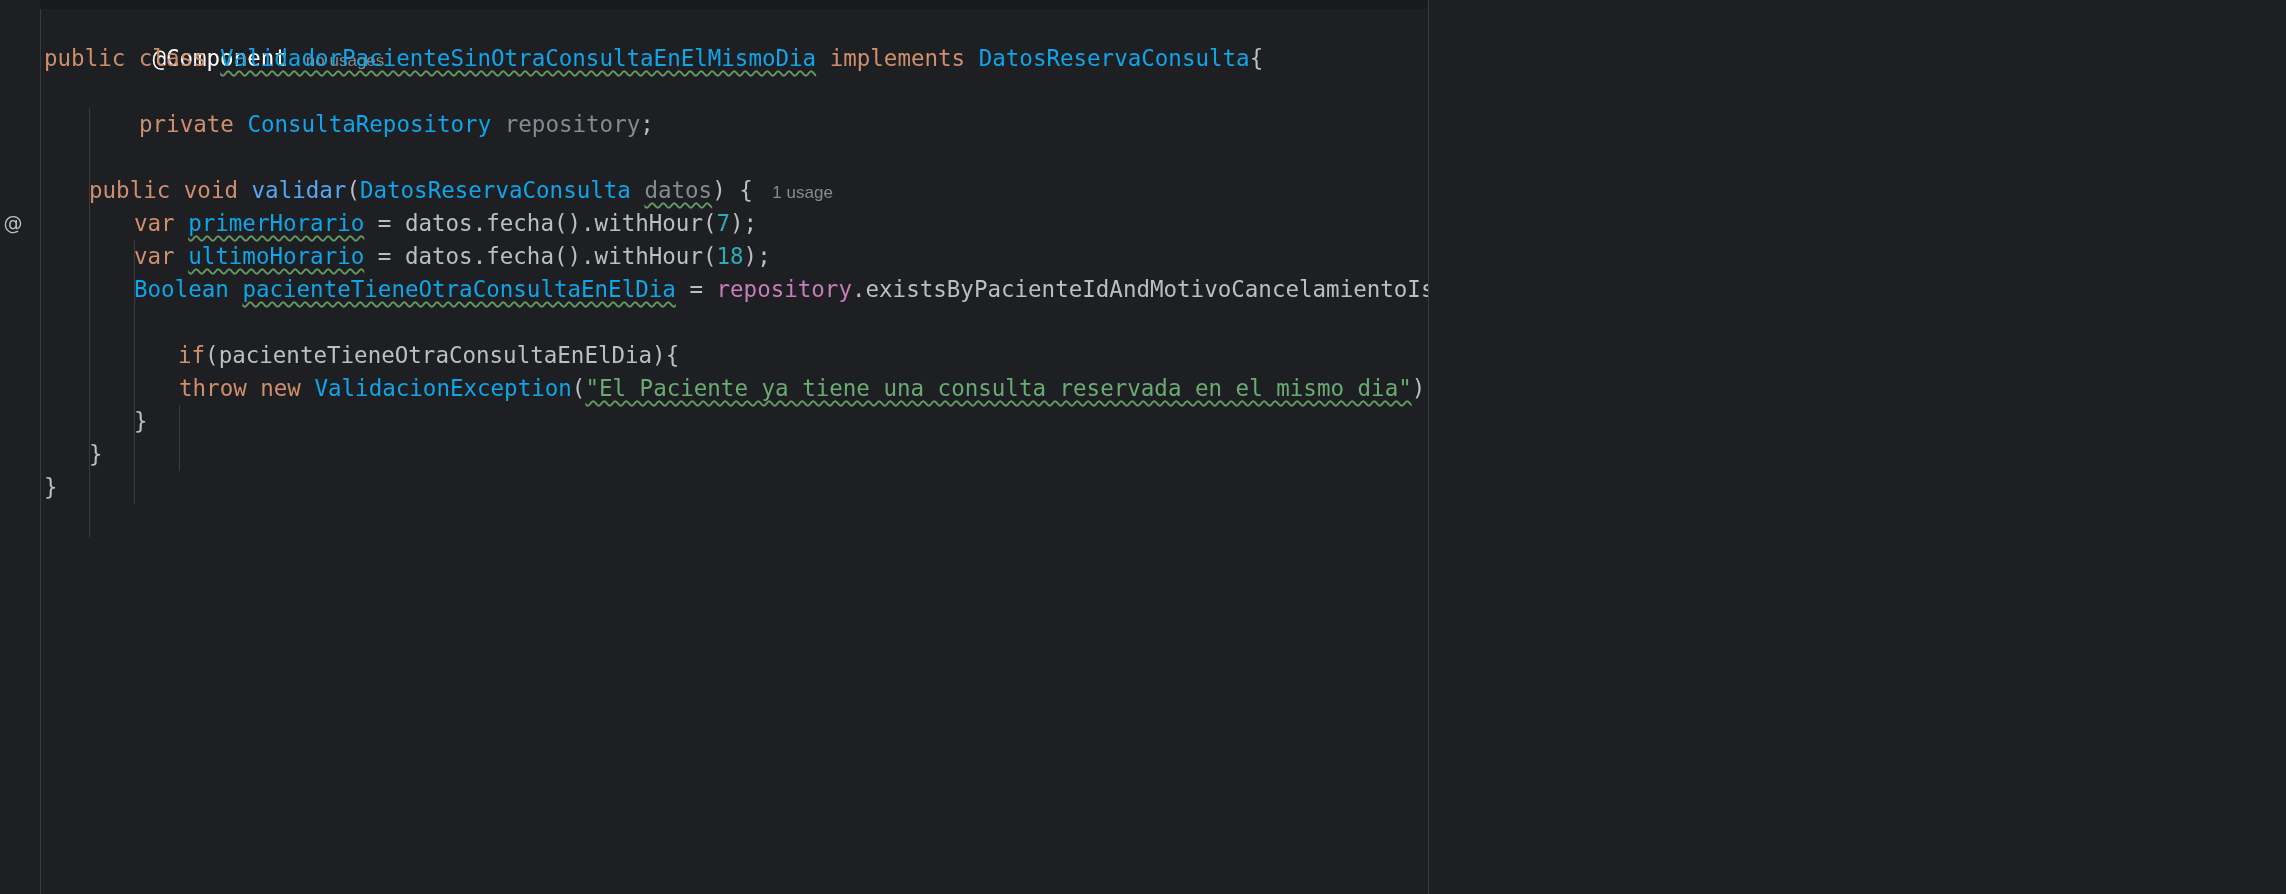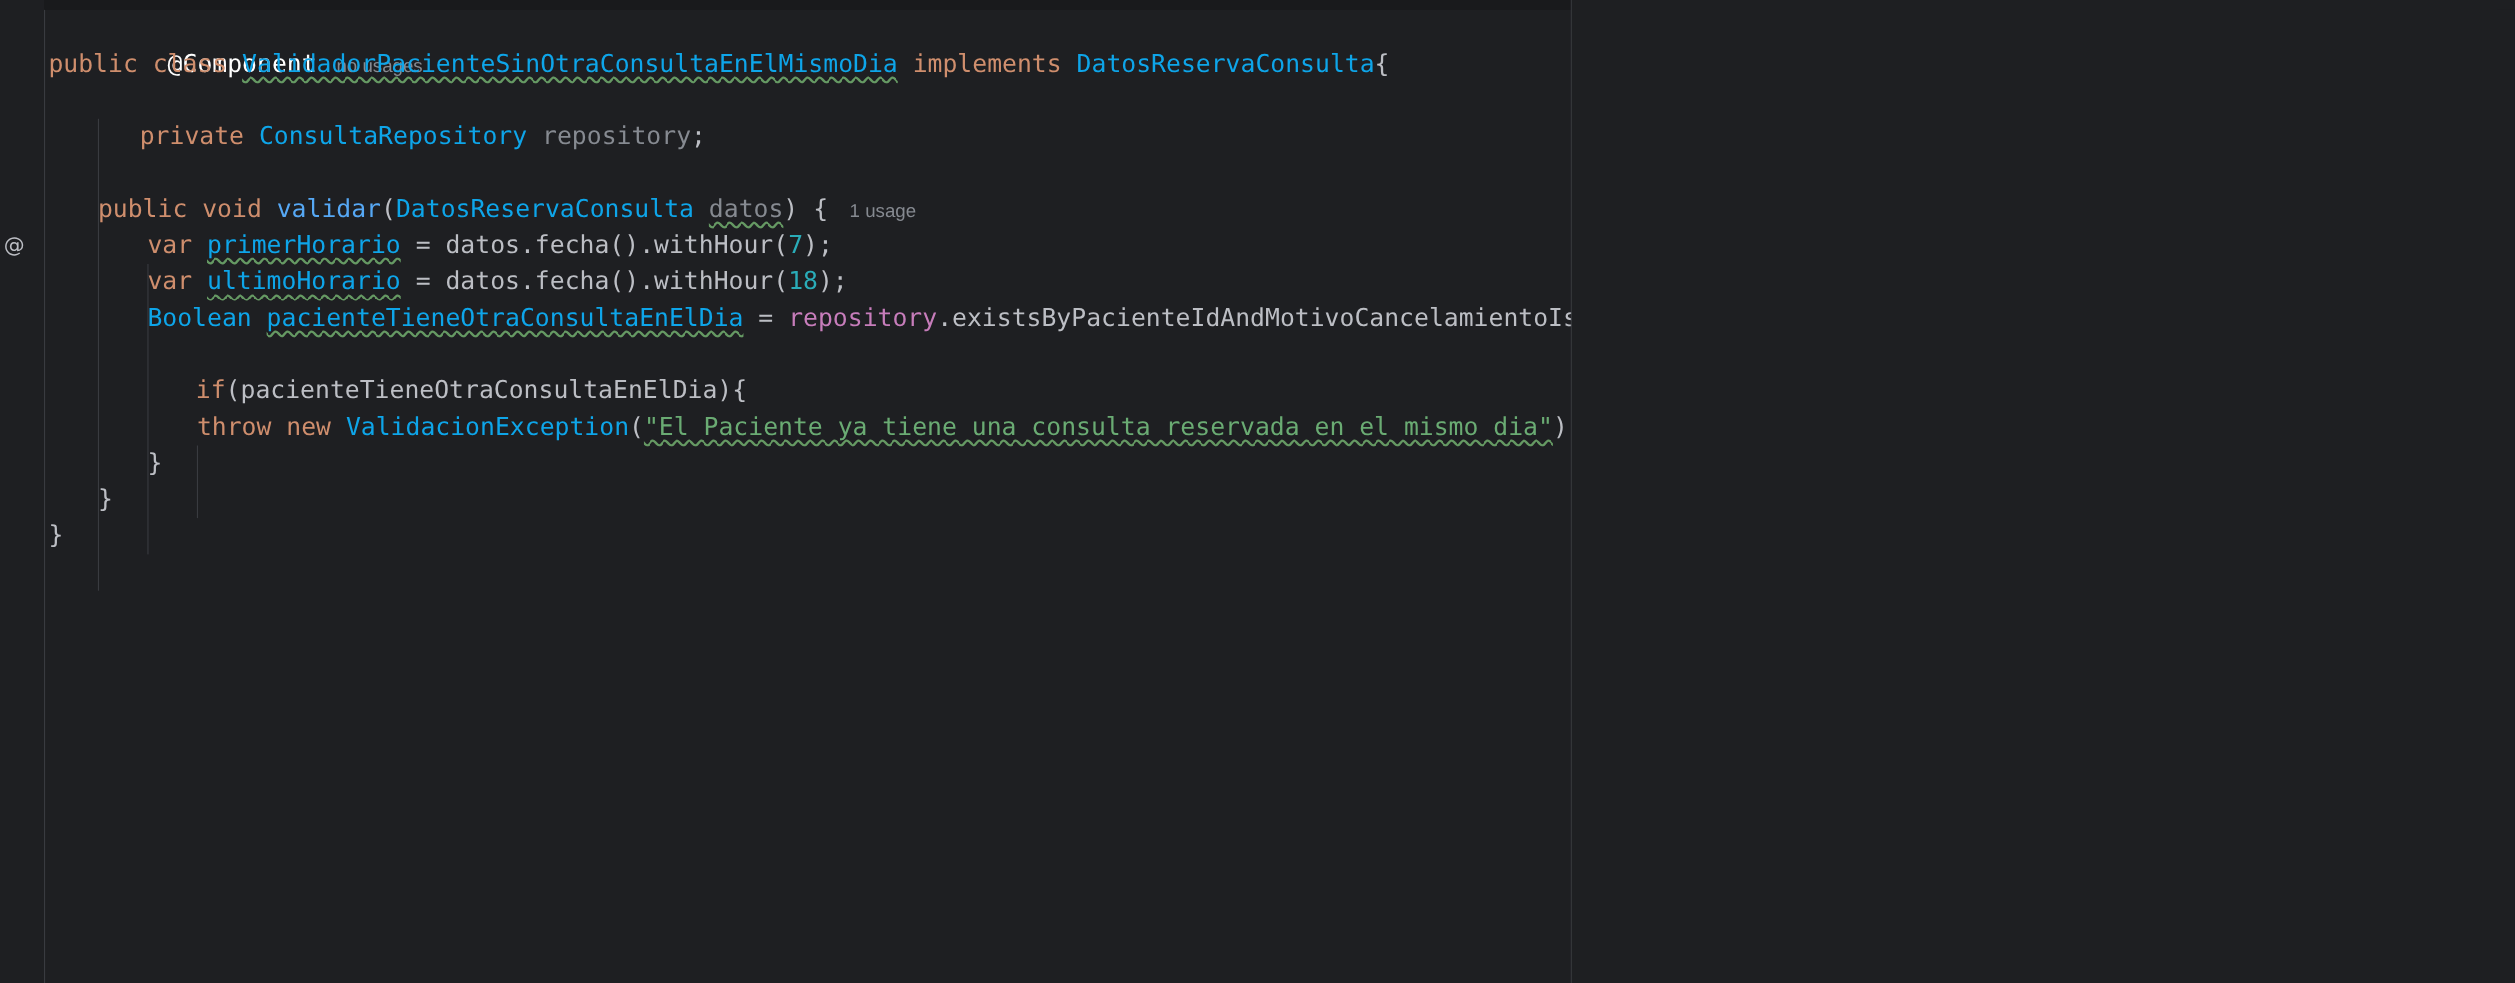--- a/index.html
+++ b/index.html
@@ -167,21 +167,21 @@
     </div>
 
     <div class="code-line">
       <span class="ln-inner"><span class="kw">public</span> <span class="kw">class</span> <span class="type sq">ValidadorPacienteSinOtraConsultaEnElMismoDia</span> <span class="kw">implements</span> <span class="type">DatosReservaConsulta</span><span class="punct">{</span></span>
     </div>
 
     <div class="code-line"></div>
 
 
     <div class="code-line">
-      <span class="ln-inner" style="left:40px;padding-left:46px;"><span class="kw">private</span> <span class="type">ConsultaRepository</span> <span class="param">repository</span><span class="punct">;</span></span>
+      <span class="ln-inner" style="left:52px;padding-left:46px;"><span class="kw">private</span> <span class="type">ConsultaRepository</span> <span class="param">repository</span><span class="punct">;</span></span>
     </div>
 
     <div class="code-line"></div>
 
     <div class="code-line">
       <span class="ln-inner" style="left:48px;"><span class="kw">public</span> <span class="kw">void</span> <span class="method">validar</span><span class="punct">(</span><span class="type">DatosReservaConsulta</span> <span class="param sq">datos</span><span class="punct">) { </span><span class="hint" style="margin-left:6px;">1 usage</span></span>
     </div>
 
     <div class="code-line">
       <span class="ln-inner" style="left:93px;"><span class="kw">var</span> <span class="ident sq">primerHorario</span><span class="punct"> = datos.fecha().withHour(</span><span class="num">7</span><span class="punct">);</span></span>

